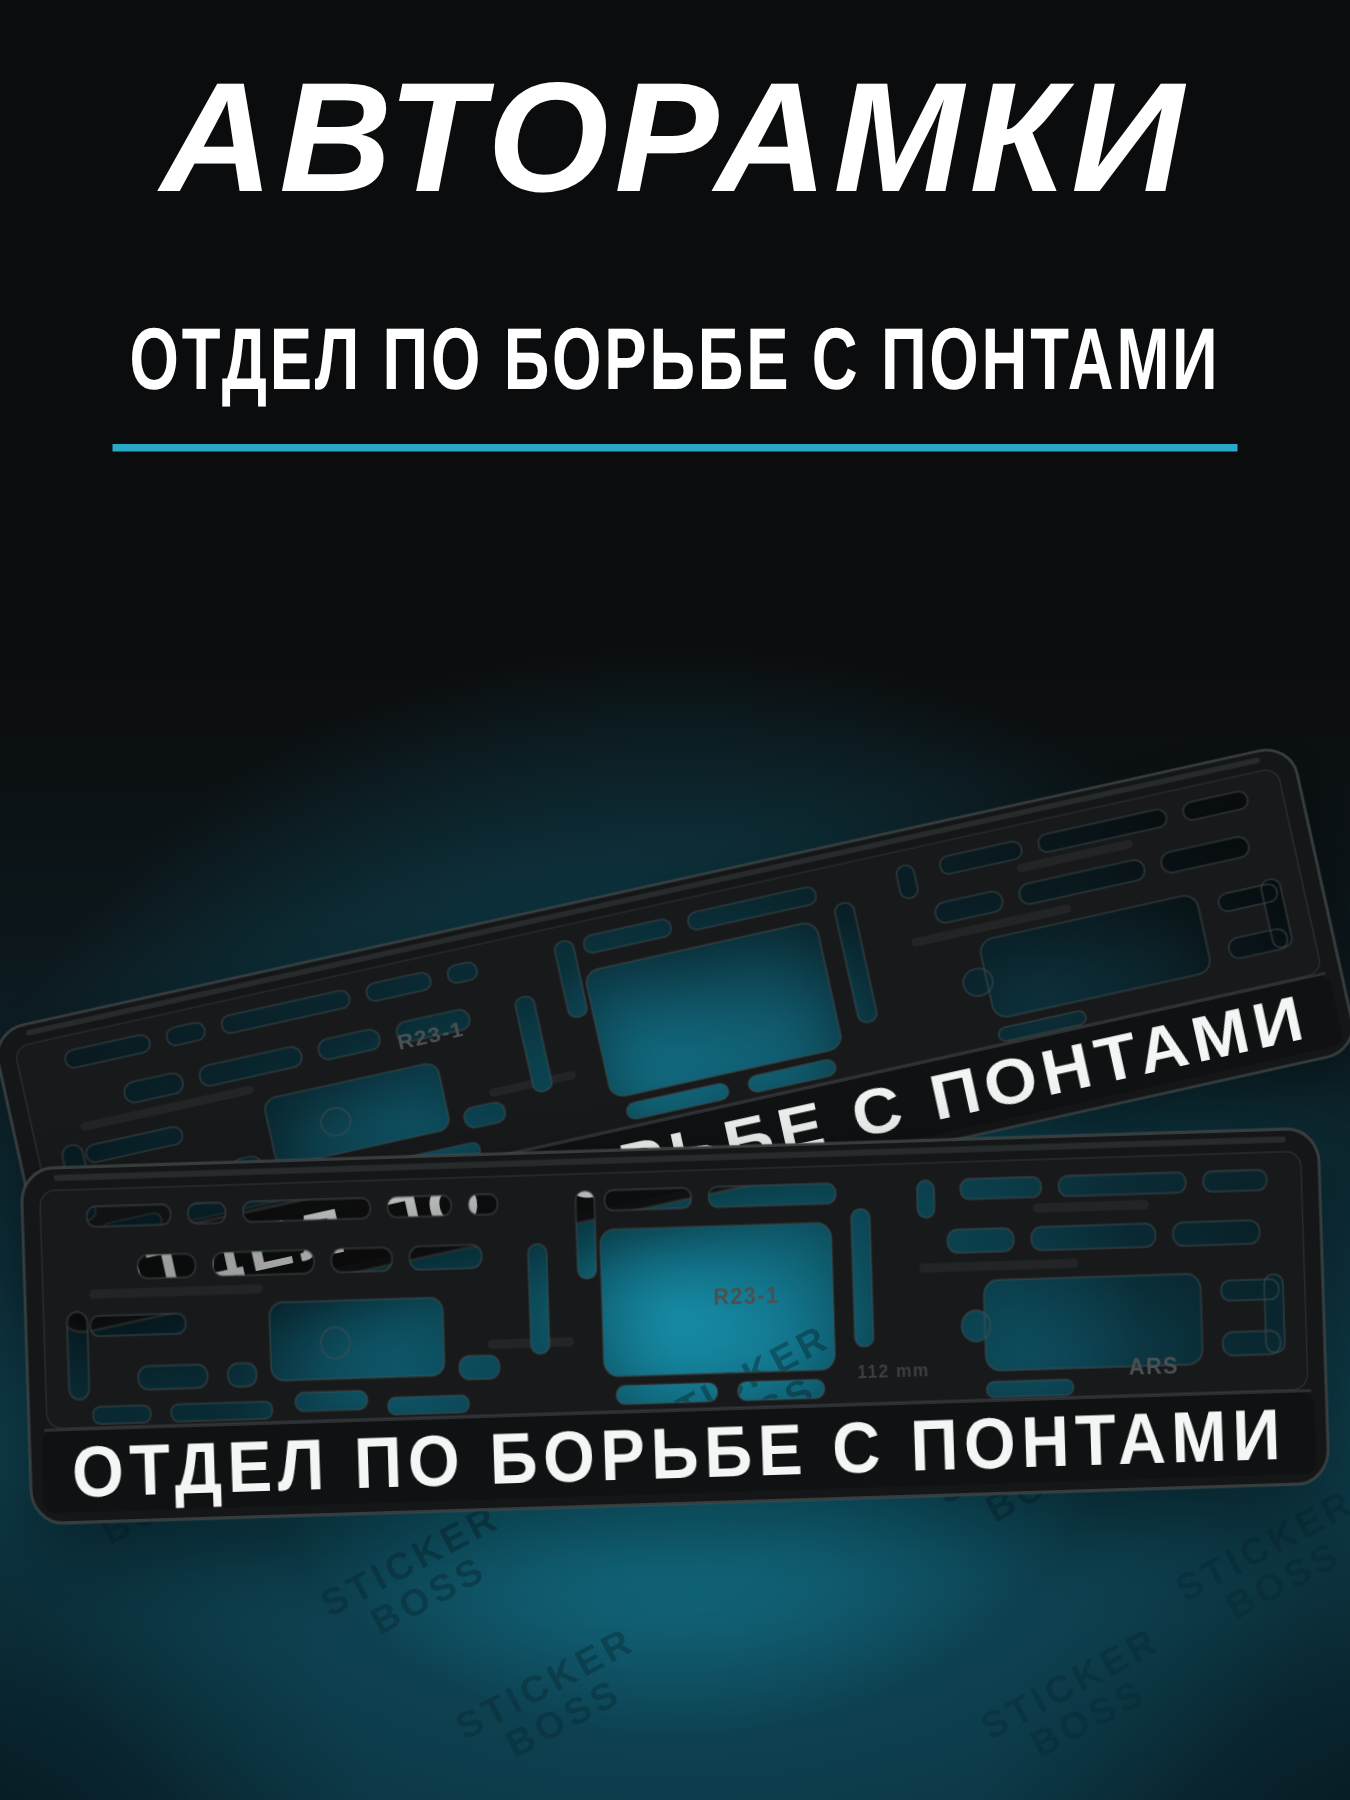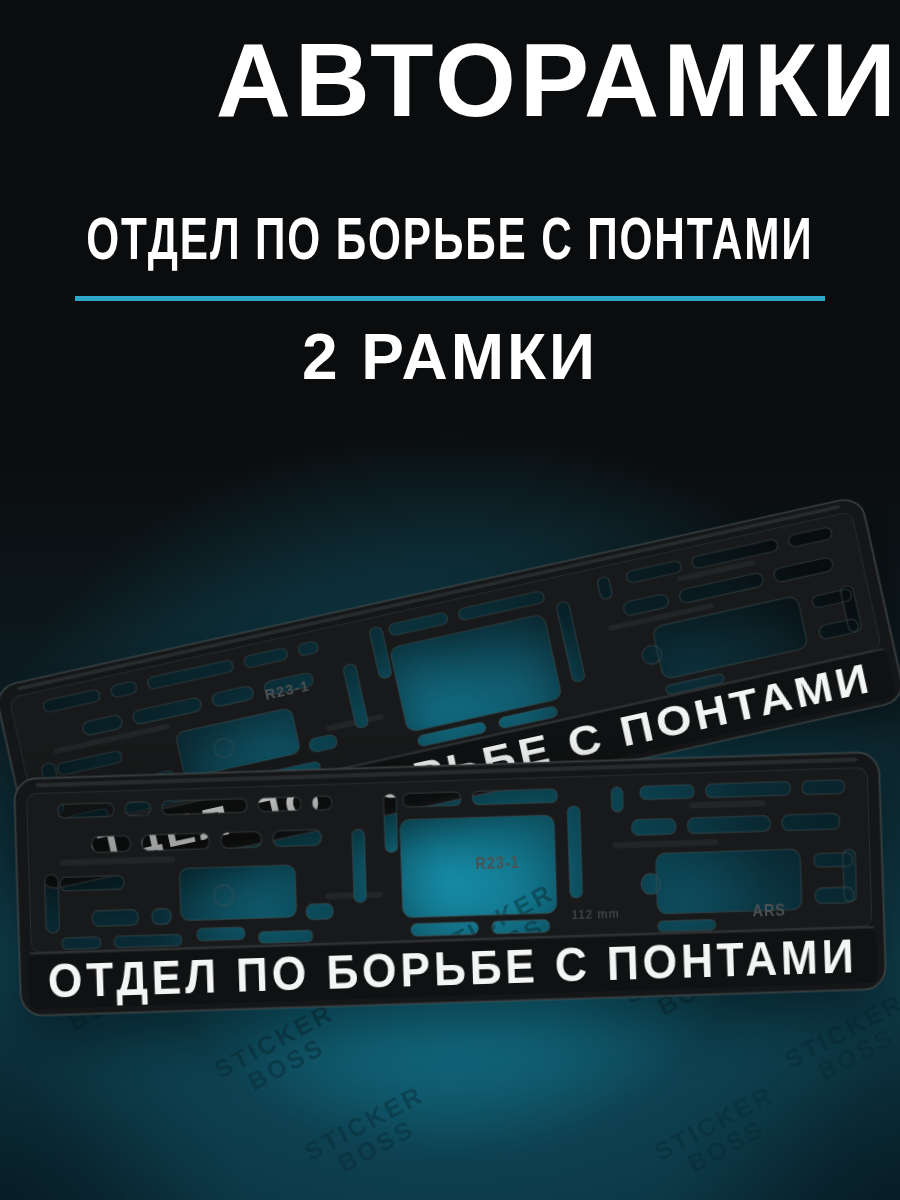--- a/index.html
+++ b/index.html
@@ -8,22 +8,22 @@
     font-family:"Liberation Sans",sans-serif;
     background:
       radial-gradient(490px 450px at 50% 73%,
         rgba(23,150,178,.96) 0%, rgba(18,116,140,.85) 38%,
         rgba(14,75,92,.55) 63%, rgba(10,42,52,0) 100%),
       radial-gradient(420px 380px at -4% 104%, rgba(0,0,0,.55), rgba(0,0,0,0) 70%),
       radial-gradient(420px 380px at 104% 104%, rgba(0,0,0,.55), rgba(0,0,0,0) 70%),
       linear-gradient(180deg,#0b0c0d 0%,#0b0c0d 36%,#0c171b 52%,#0d2730 66%,#0e3d4b 80%,#0c3240 100%);
   }
   .title{
-    position:absolute;left:0;right:0;top:26px;text-align:right;
-    font-weight:bold;font-size:104px;line-height:1.05;color:#ffffff;letter-spacing:4px;
+    position:absolute;left:0;right:0;top:38px;text-align:center;
+    font-weight:bold;font-size:104px;line-height:1.05;color:#ffffff;letter-spacing:4px;font-style:italic;
   }
   .subtitle{
     position:absolute;left:0;right:0;top:214px;text-align:center;
     font-weight:bold;font-size:45px;color:#ffffff;letter-spacing:2px;
     transform:scale(.94,1.3);transform-origin:50% 50%;
   }
   .divider{position:absolute;left:75px;top:296px;width:750px;height:5px;}
   .count{
     position:absolute;left:0;right:0;top:320px;text-align:center;
     font-weight:bold;font-size:64px;color:#ffffff;letter-spacing:3px;
@@ -59,21 +59,20 @@
   svg.frame .marking.dim{opacity:.7;font-size:12px;}
 </style>
 </head>
 <body>
 
 <div class="canvas">
 
   <div class="title">АВТОРАМКИ</div>
   <div class="subtitle">ОТДЕЛ ПО БОРЬБЕ С ПОНТАМИ</div>
   <div class="divider" style="background: rgb(43, 168, 201);"></div>
-  <div class="count">2 РАМКИ</div>
 
   <div class="scene">
 
     <span class="wm" style="left:30px;top:620px">STICKER
 BOSS</span>
     <span class="wm" style="left:210px;top:680px">STICKER
 BOSS</span>
     <span class="wm" style="left:430px;top:560px">STICKER
 BOSS</span>
     <span class="wm" style="left:620px;top:605px">STICKER

